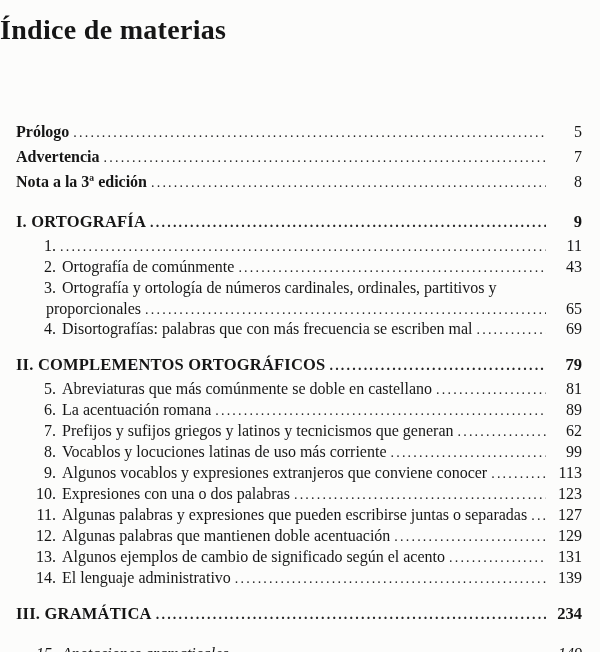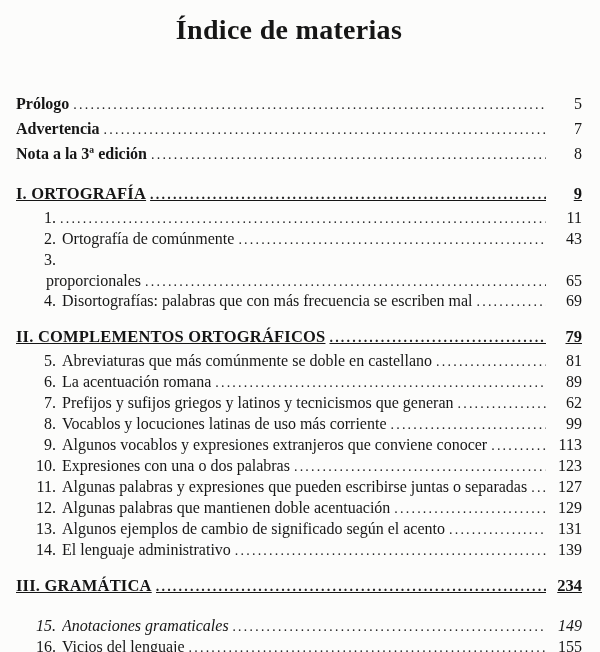--- a/index.html
+++ b/index.html
@@ -11,43 +11,42 @@
   }
   .page {
     position: relative;
     width: 600px;
     height: 652px;
     font-family: "Liberation Serif", "DejaVu Serif", serif;
     color: #161616;
   }
   .title {
     margin: 14px 22px 0 0;
-    text-align: center;
+    text-align: left;
     font-size: 28px;
     font-weight: bold;
     letter-spacing: 0.3px;
   }
   .content {
     padding: 0 18px 0 16px;
   }
   .row {
     display: flex;
     align-items: baseline;
     font-size: 16px;
     line-height: 1.2;
   }
-  .fm-block { margin-top: 48px; }
+  .fm-block { margin-top: 76px; }
   .fm { height: 25px; }
   .fm .label { font-weight: bold; flex: none; }
   .sec {
     margin-top: 15px;
     height: 24px;
     font-weight: bold;
     font-size: 16.5px;
-    text-decoration: underline;
   }
   .sec .label { flex: none; letter-spacing: 0.2px; }
   .item { height: 21px; }
   .subline { height: 20px; }
   .num {
     flex: none;
     width: 40px;
     text-align: right;
   }
   .itemtext {
@@ -115,20 +114,21 @@
       <span class="pagenum">11</span>
     </div>
     <div class="row item">
       <span class="num">2.</span>
       <span class="itemtext">Ortografía de comúnmente</span>
       <span class="leader"></span>
       <span class="pagenum">43</span>
     </div>
     <div class="row item">
       <span class="num">3.</span>
+      <span class="itemtext">Ortografía y ortología de números cardinales, ordinales, partitivos y</span>
     </div>
     <div class="row subline">
       <span class="itemtext indent2">proporcionales</span>
       <span class="leader"></span>
       <span class="pagenum">65</span>
     </div>
     <div class="row item">
       <span class="num">4.</span>
       <span class="itemtext">Disortografías: palabras que con más frecuencia se escriben mal</span>
       <span class="leader"></span>

